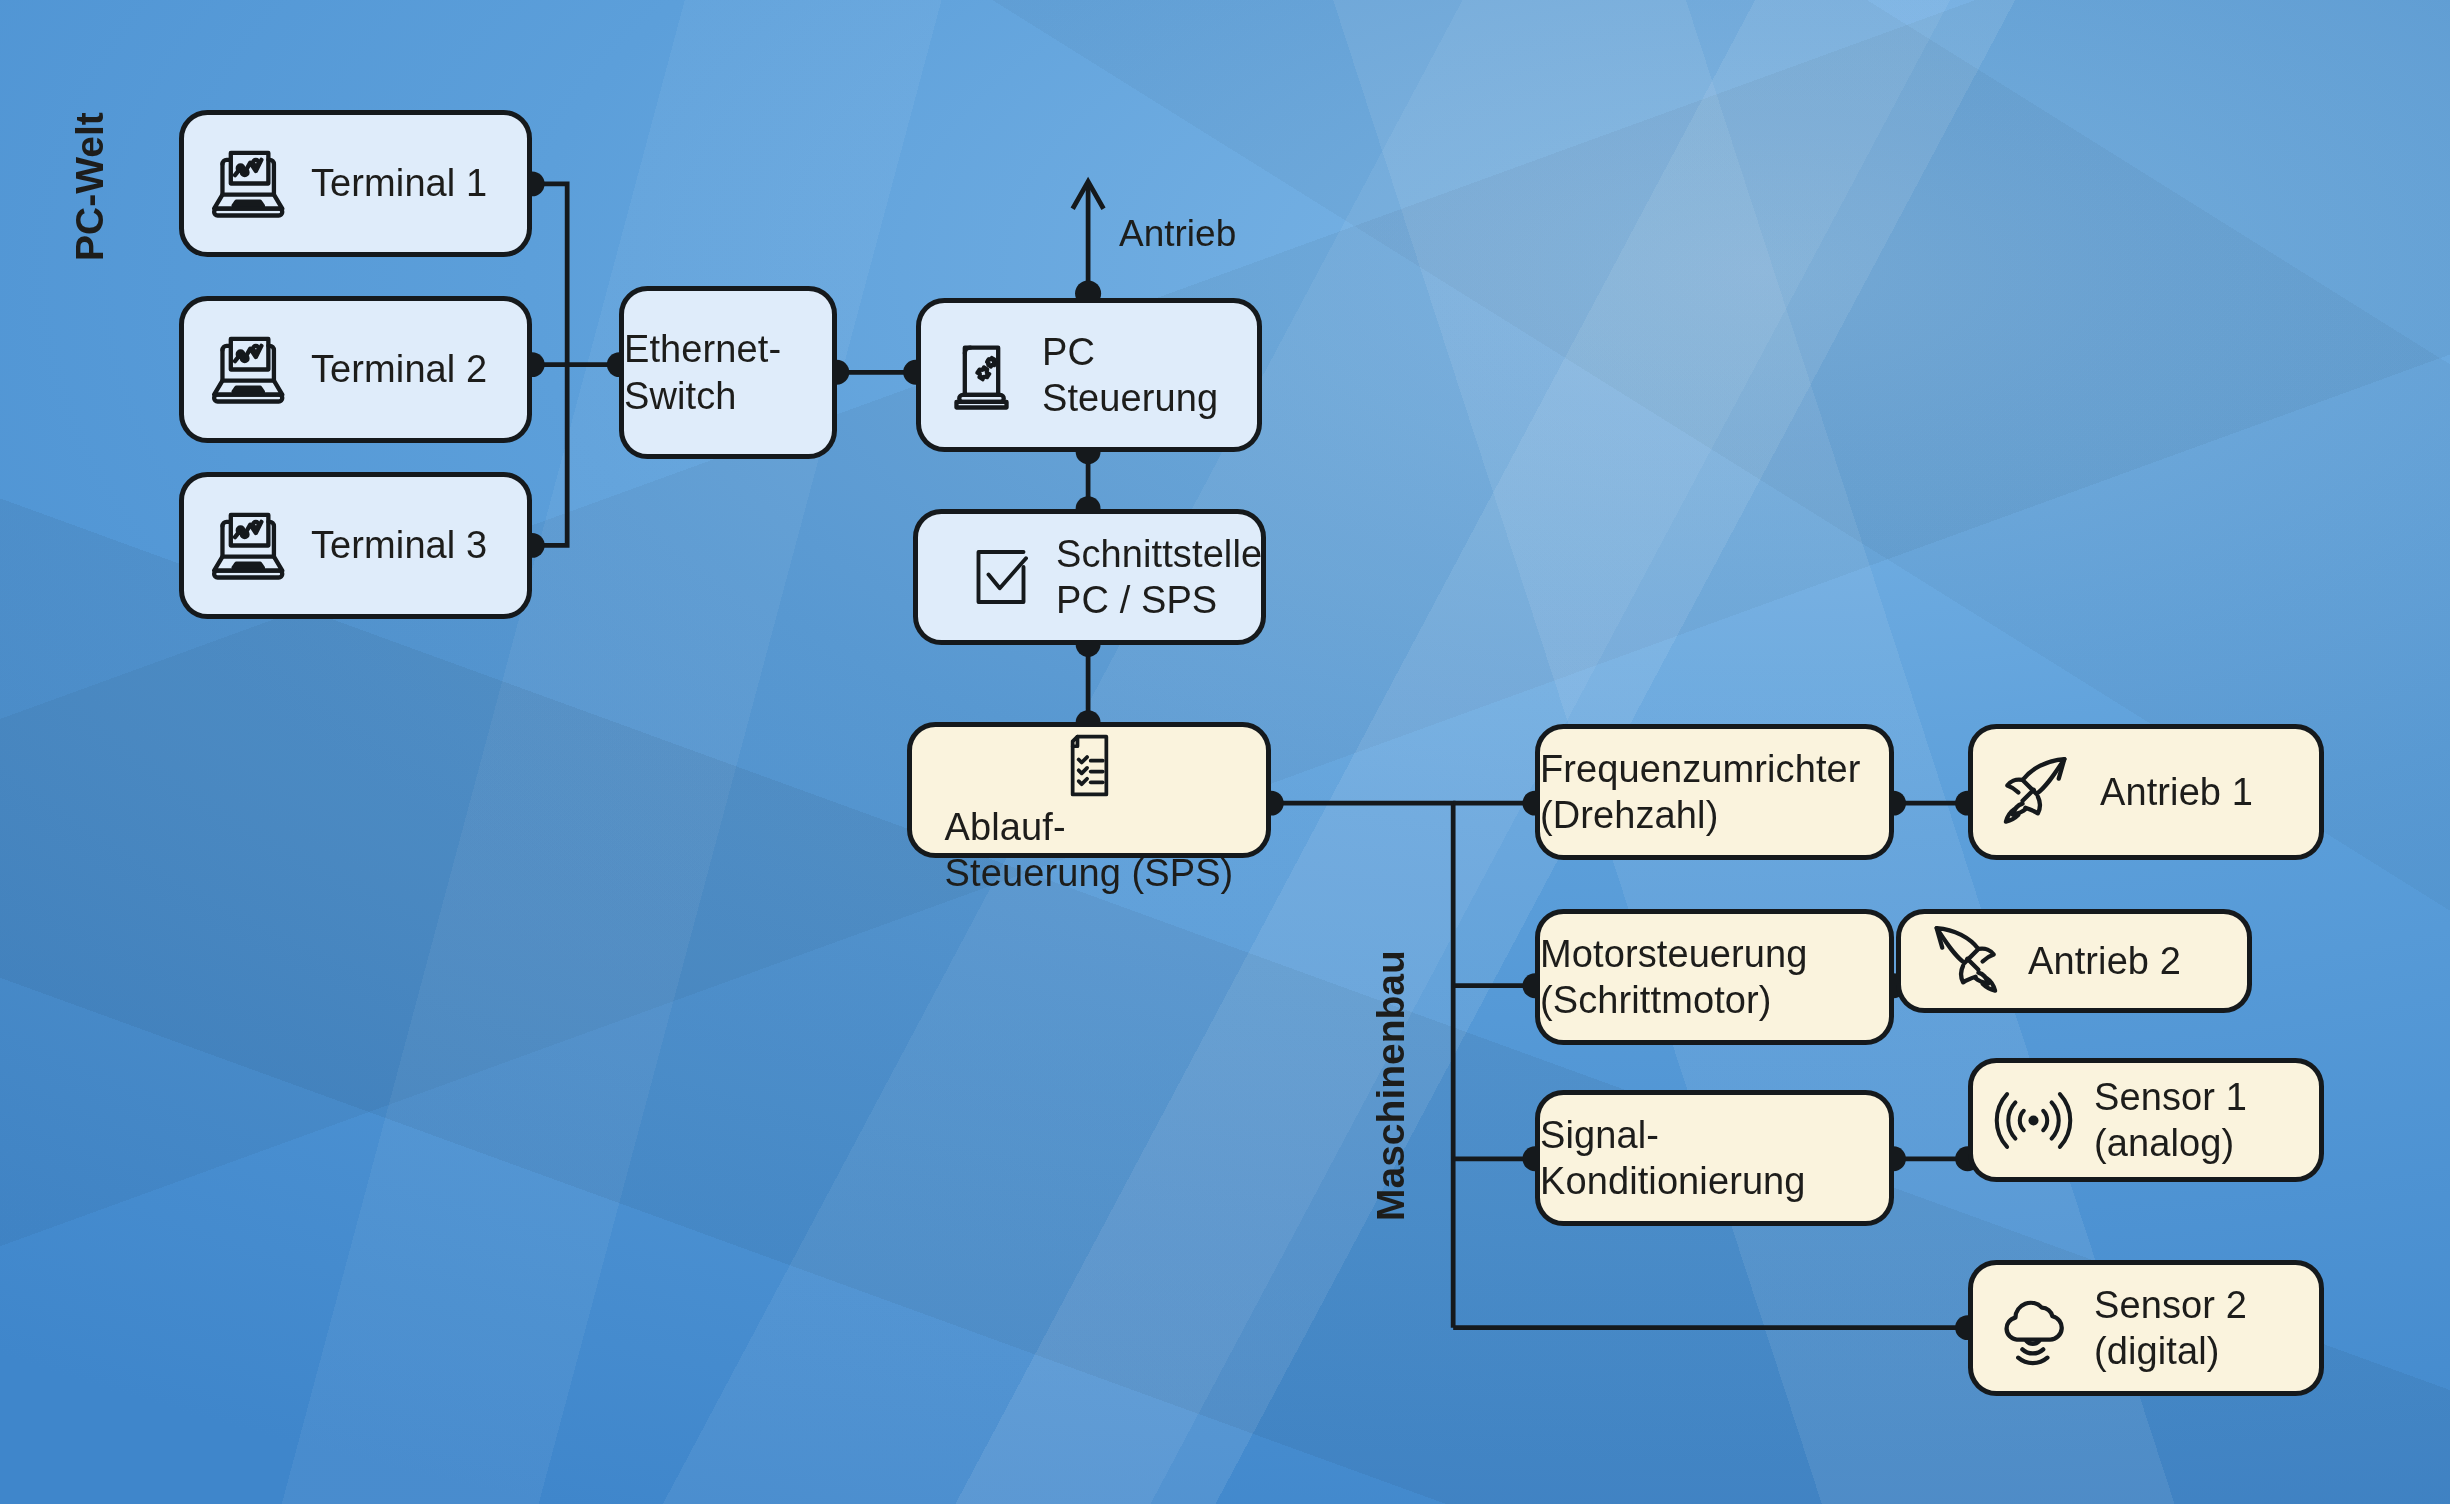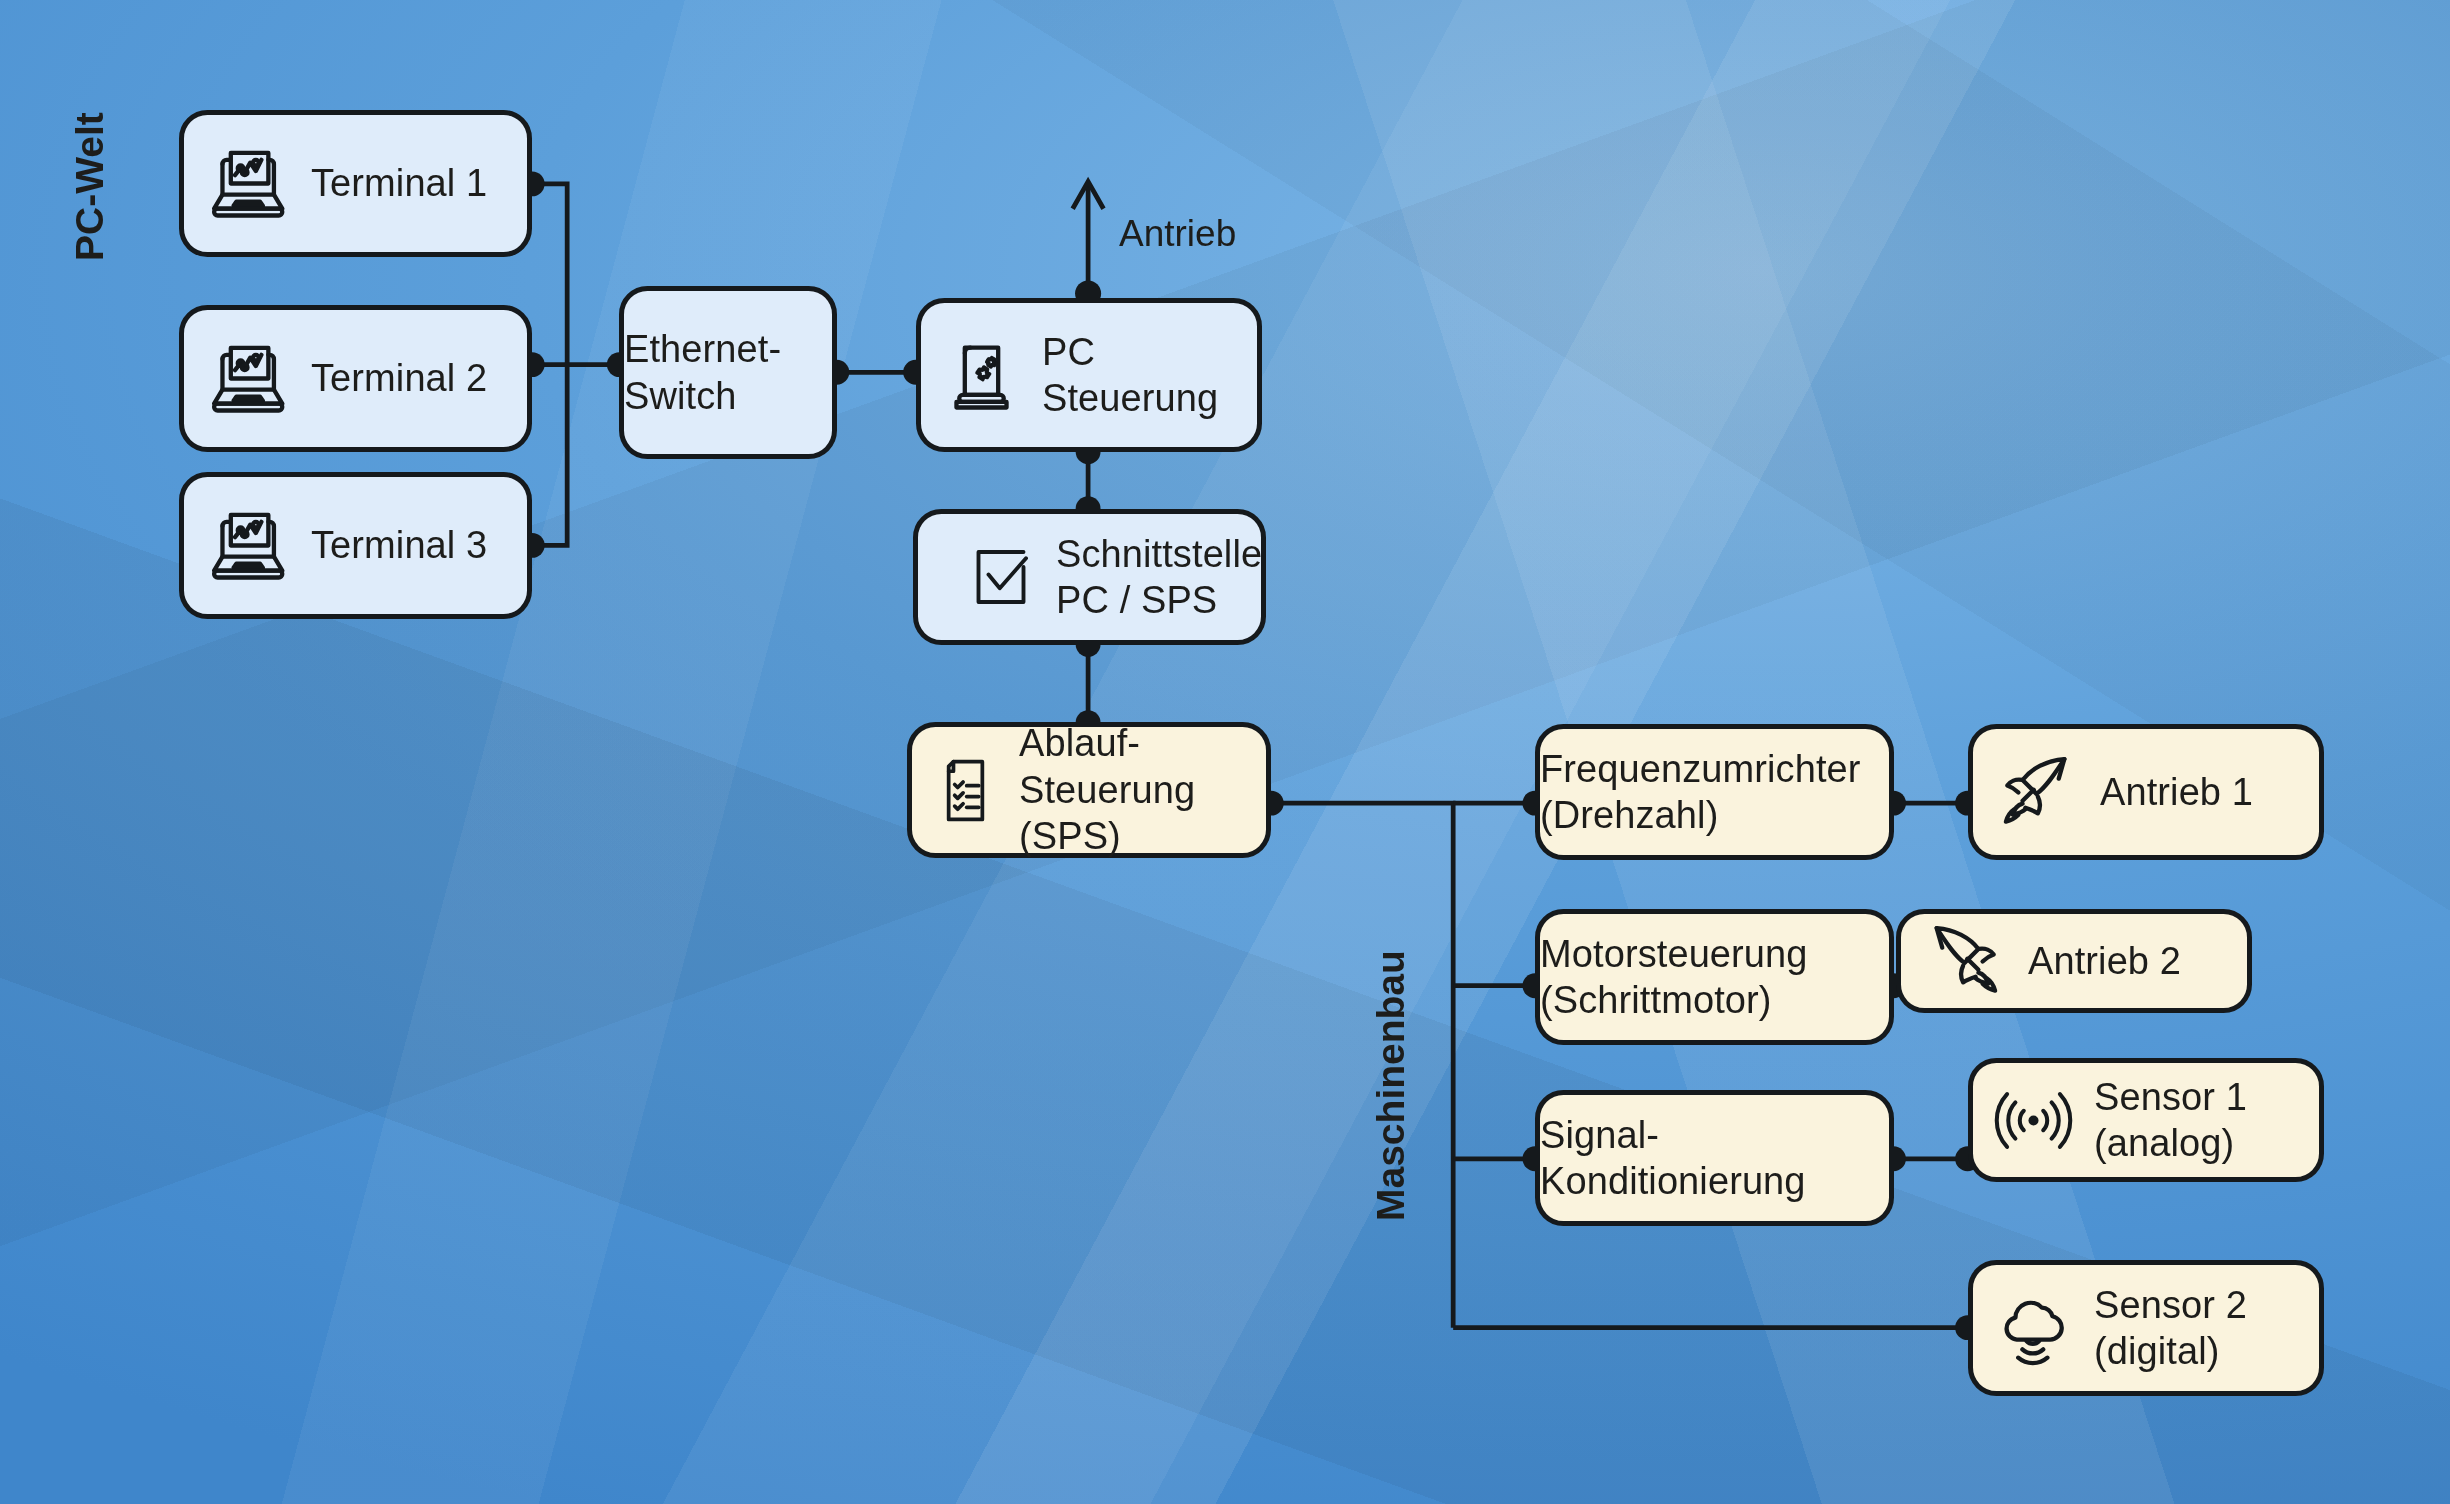--- a/index.html
+++ b/index.html
@@ -124,21 +124,21 @@
           <circle cx="30" cy="24" r="2"></circle>
           <circle cx="38" cy="17" r="2"></circle>
         <path d="M14 40h37l6 10H8z"></path>
         <path d="M24 45h17l2 3H22z"></path>
         <rect x="8" y="50" width="49" height="5" rx="2.5"></rect>
       </svg>
     </span>
     <span class="lbl">Terminal 1</span>
   </div>
 
-  <div class="node pc" style="left:179px;top:305px;width:353px;height:147px;">
+  <div class="node pc" style="left:179px;top:296px;width:353px;height:147px;">
     <span class="ic" style="width:127px;">
       <svg width="89" height="89" viewBox="0 0 64 64" fill="none" stroke="#15191c" stroke-width="3.1" stroke-linejoin="round" stroke-linecap="round">
         <path d="M14 18a3 3 0 0 1 3-3h2"></path>
           <path d="M47 15h1a3 3 0 0 1 3 3v22"></path>
           <path d="M14 18v22"></path>
         <rect x="20" y="10" width="27" height="22"></rect>
         <path d="M23 26l4-5 3 3 4-7 4 6 4-8"></path>
         <circle cx="27" cy="21" r="2"></circle>
           <circle cx="30" cy="24" r="2"></circle>
           <circle cx="38" cy="17" r="2"></circle>
@@ -203,21 +203,21 @@
         <path d="M50 12H14v40h36V24"></path>
         <path d="M22 30l9 11 21-24"></path>
       </svg>
     </span>
     <span class="lbl two">
       <span style="display:block">Schnittstelle</span>
       <span style="display:block">PC / SPS</span>
     </span>
   </div>
 
-  <div class="node mb" style="left:907px;top:722px;width:364px;height:136px;">
+  <div class="node mb" style="left:907px;top:722px;width:364px;height:136px;flex-direction:column;">
     <span class="ic" style="width:107px;">
       <svg width="77" height="77" viewBox="0 0 64 64" fill="none" stroke="#15191c" stroke-width="3.1" stroke-linejoin="round" stroke-linecap="round">
         <path d="M22 8h24v48H18V12z"></path>
         <path d="M22 8v8h-4"></path>
         <path d="M23 27l2.5 2.5L30 25"></path>
           <path d="M33 28h10"></path>
         <path d="M23 36l2.5 2.5L30 34"></path>
           <path d="M33 37h10"></path>
         <path d="M23 45l2.5 2.5L30 43"></path>
           <path d="M33 46h10"></path>

